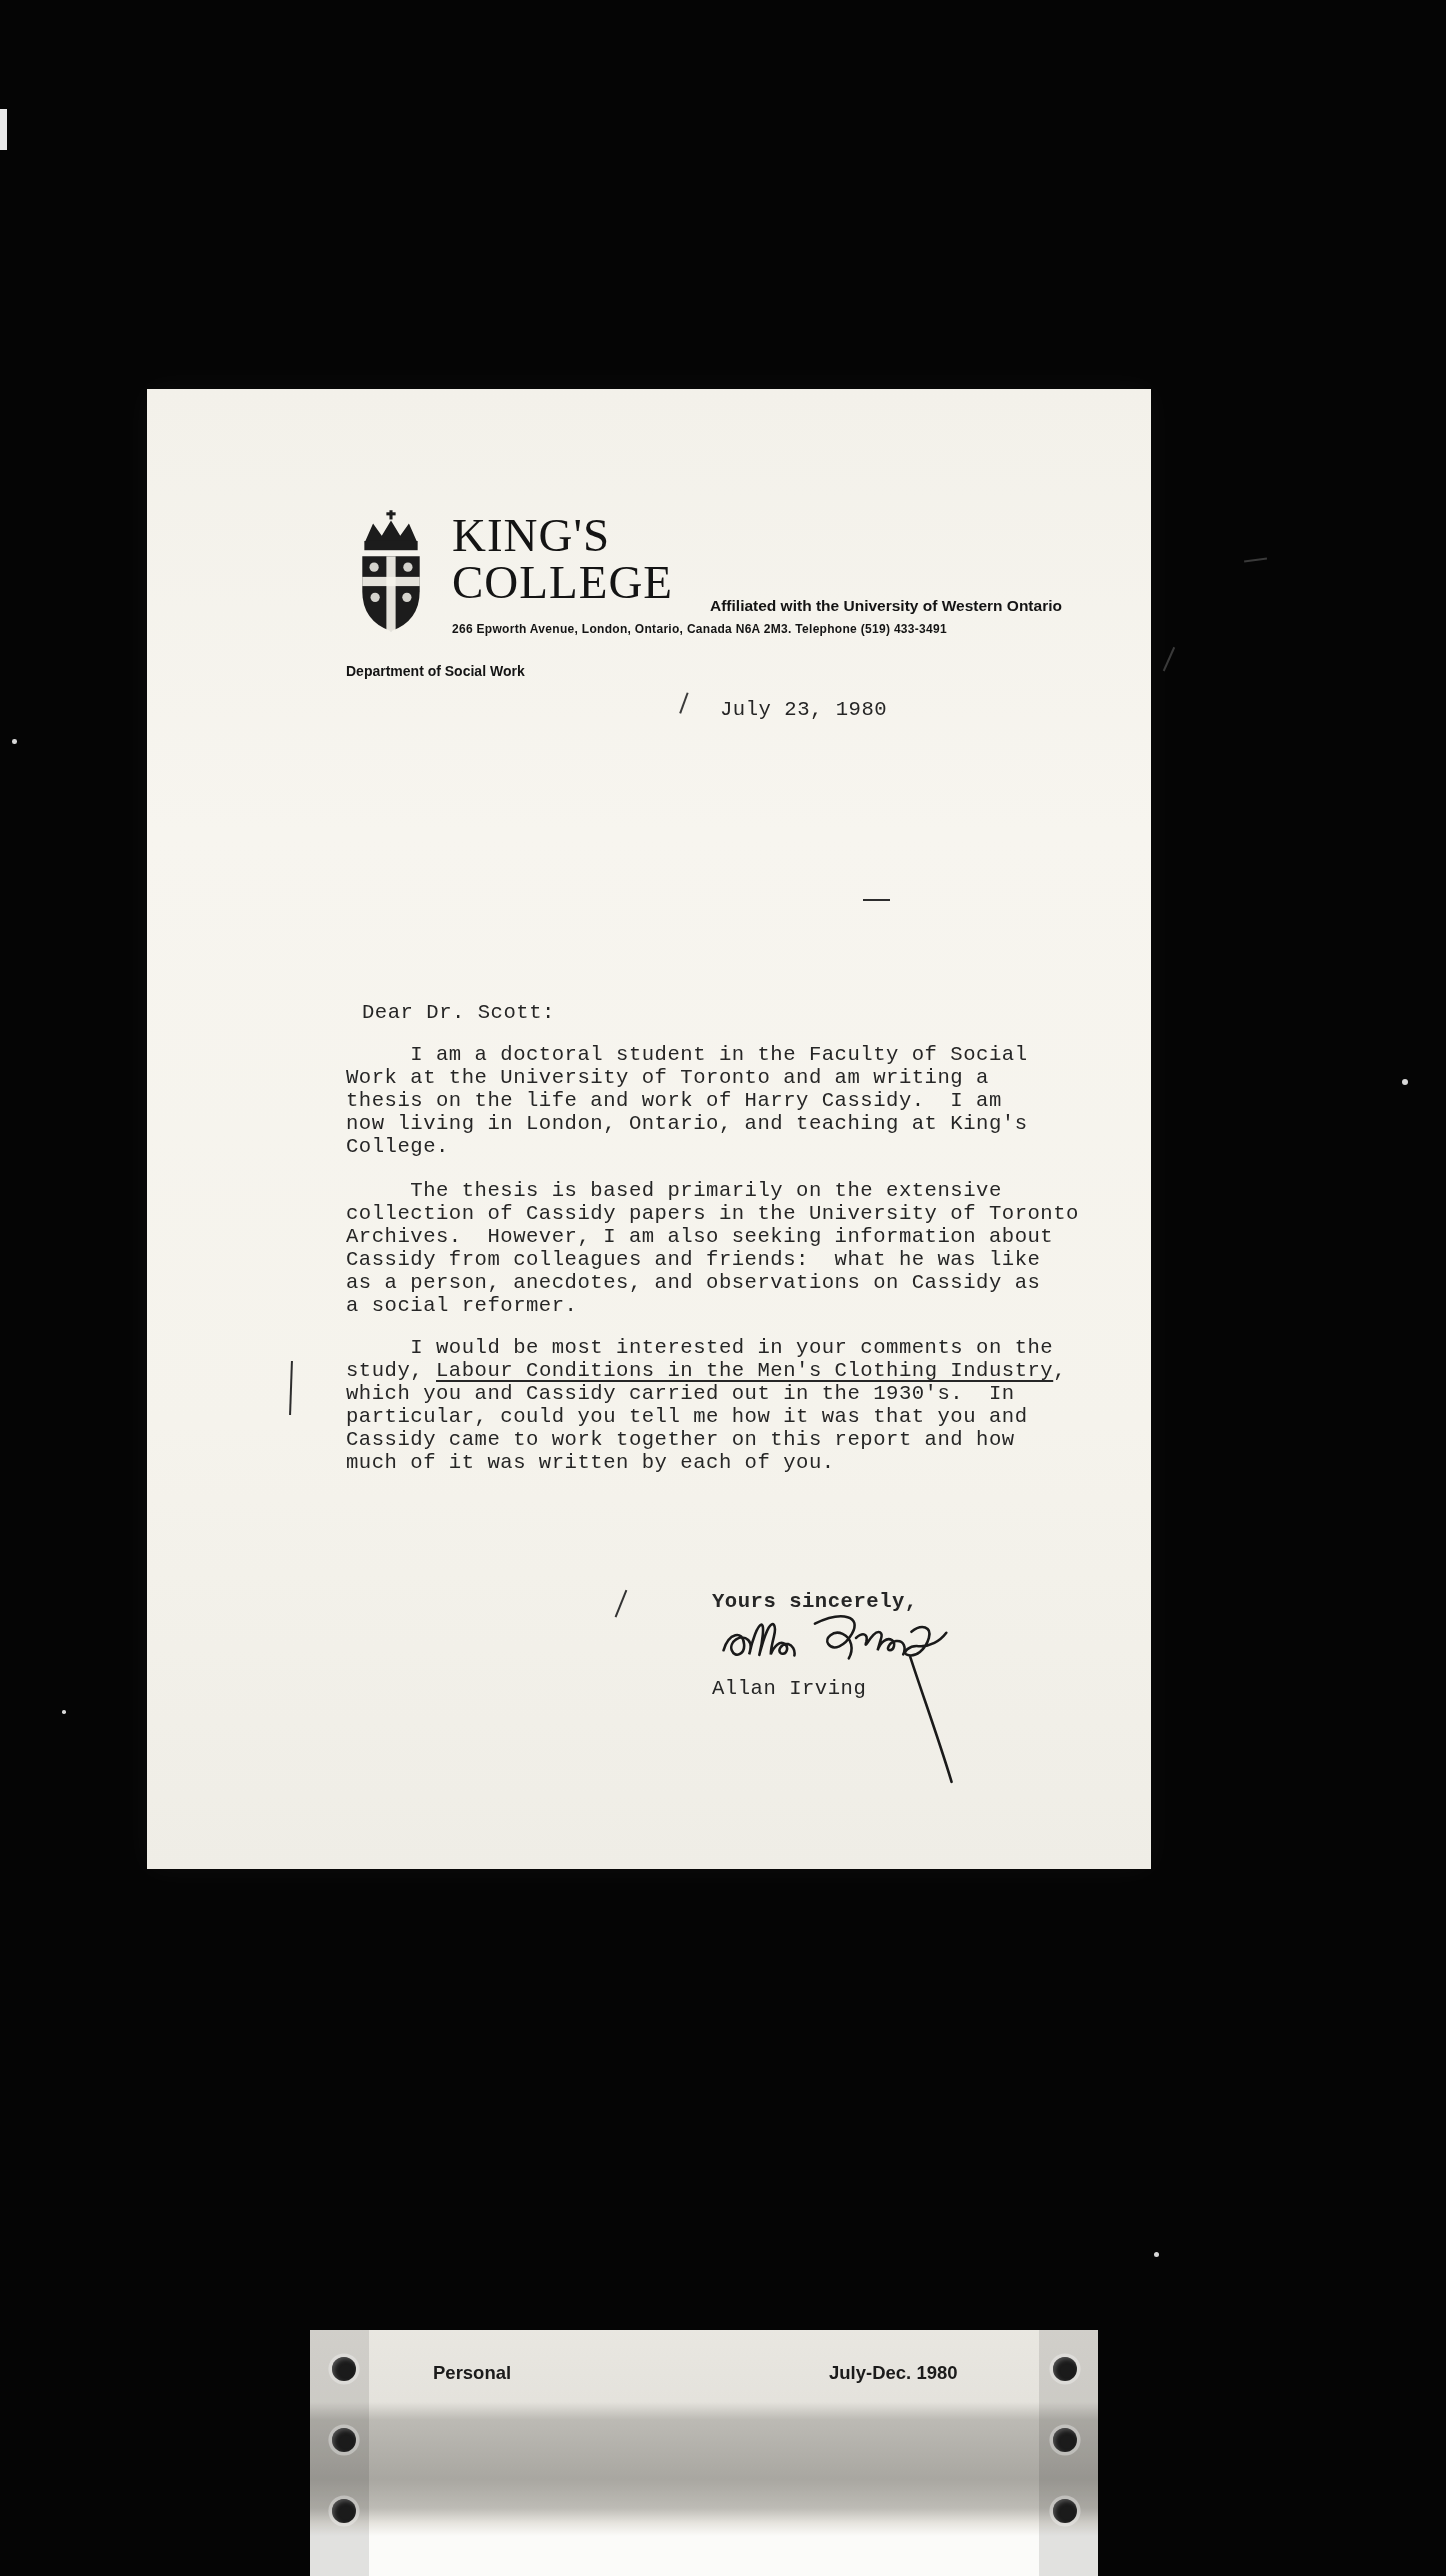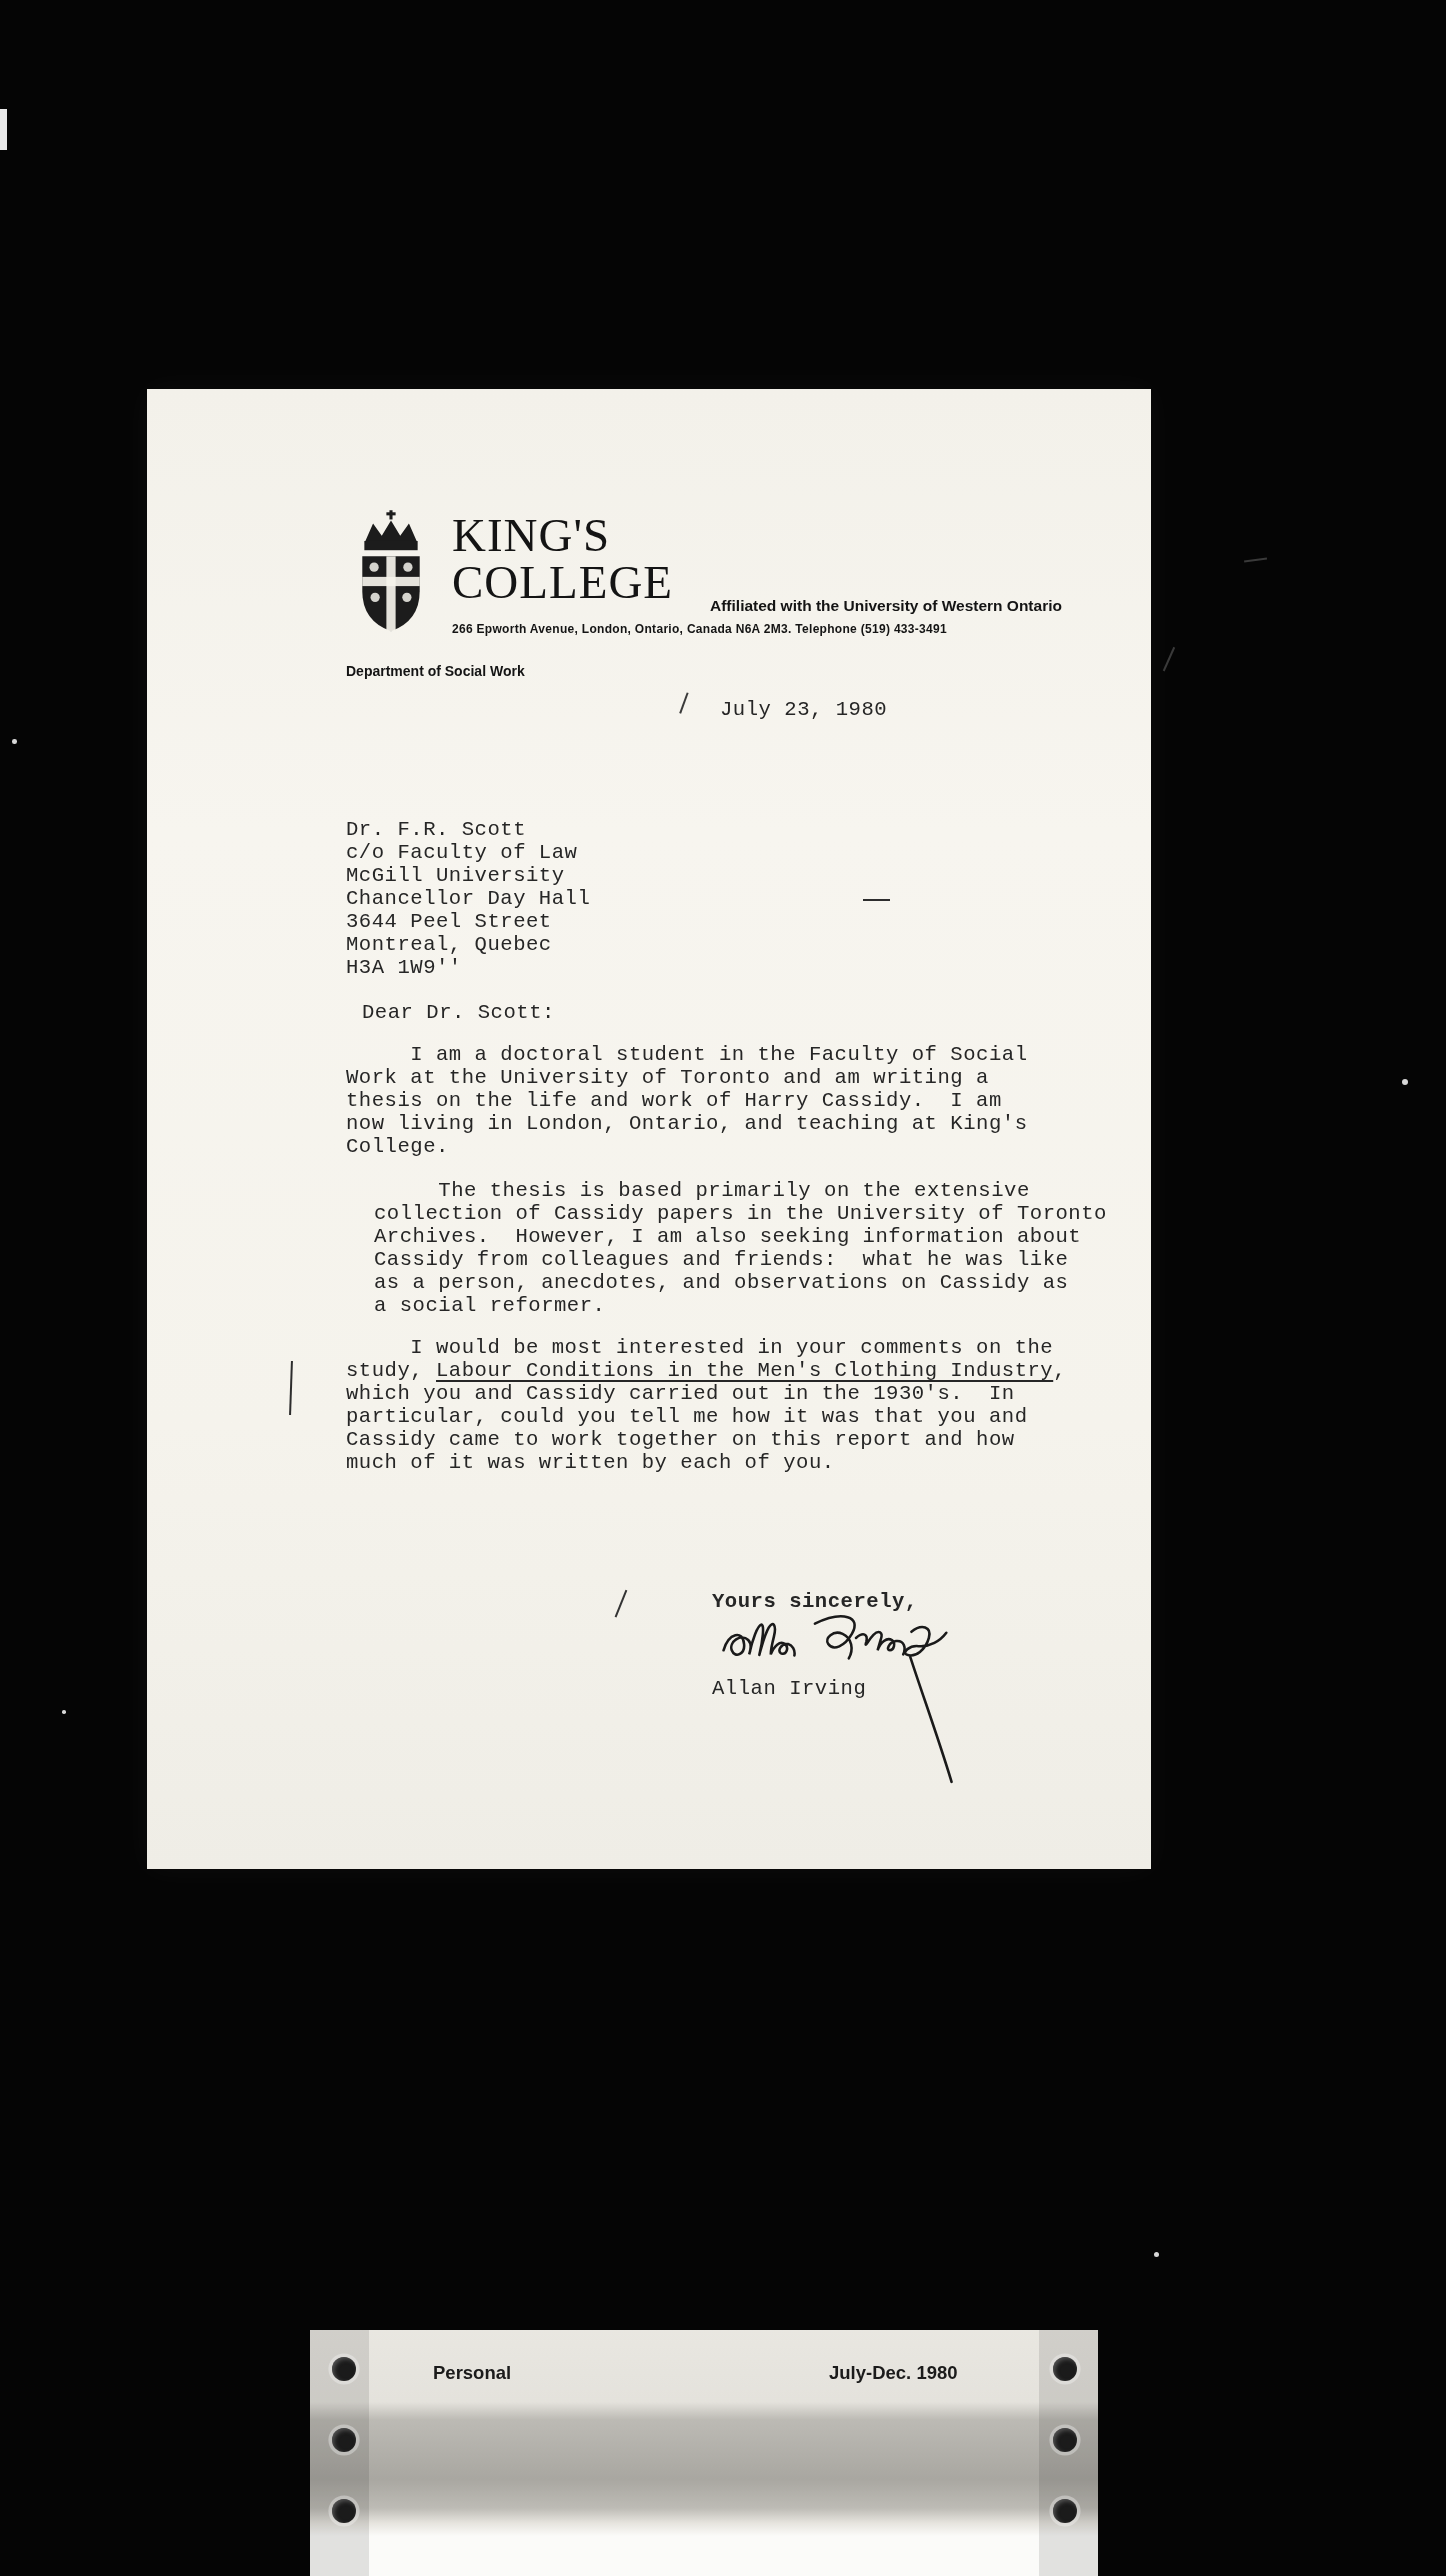--- a/index.html
+++ b/index.html
@@ -22,21 +22,21 @@
     color:#141414;letter-spacing:1px;
   }
   .affiliation{position:absolute;left:563px;top:208px;font-size:15.5px;font-weight:bold;color:#141414;}
   .addr-line{position:absolute;left:305px;top:233px;font-size:12px;font-weight:bold;color:#141414;letter-spacing:0.3px;}
   .department{position:absolute;left:199px;top:274px;font-size:14px;font-weight:bold;color:#141414;}
 
   .date{left:573px;top:309px;}
   .recipient{left:199px;top:429px;}
   .salutation{left:199px;top:612px;margin-left:16px;}
   .para1{left:199px;top:654px;}
-  .para2{left:199px;top:790px;margin-left:28px;}
+  .para2{left:199px;top:790px;}
   .para3{left:199px;top:947px;}
   .para4{left:199px;top:1107px;}
   .closing{left:565px;top:1201px;font-weight:bold;}
   .typed-name{left:565px;top:1288px;}
   .utitle{text-decoration:underline;text-decoration-thickness:1.5px;text-underline-offset:4.1px;}
 
   .crest{position:absolute;left:203px;top:120px;width:82px;height:126px;}
   .signature-svg{position:absolute;left:567px;top:1212px;width:247px;height:77px;}
   .flourish-svg{position:absolute;left:755px;top:1265px;width:62px;height:134px;}
 
@@ -98,27 +98,20 @@
 
   <div class="serif-title">
     <div>KING'S</div>
     <div>COLLEGE</div>
   </div>
   <div class="affiliation">Affiliated with the University of Western Ontario</div>
   <div class="addr-line">266 Epworth Avenue, London, Ontario, Canada N6A 2M3. Telephone (519) 433-3491</div>
   <div class="department">Department of Social Work</div>
 
   <div class="mono date">July 23, 1980</div>
-  <div class="mono recipient">Dr. F.R. Scott
-c/o Faculty of Law
-McGill University
-Chancellor Day Hall
-3644 Peel Street
-Montreal, Quebec
-H3A 1W9''</div>
   <div class="mono salutation">Dear Dr. Scott:</div>
 
   <div class="mono para1">     I am a doctoral student in the Faculty of Social
 Work at the University of Toronto and am writing a
 thesis on the life and work of Harry Cassidy.  I am
 now living in London, Ontario, and teaching at King's
 College.</div>
   <div class="mono para2">     The thesis is based primarily on the extensive
 collection of Cassidy papers in the University of Toronto
 Archives.  However, I am also seeking information about

